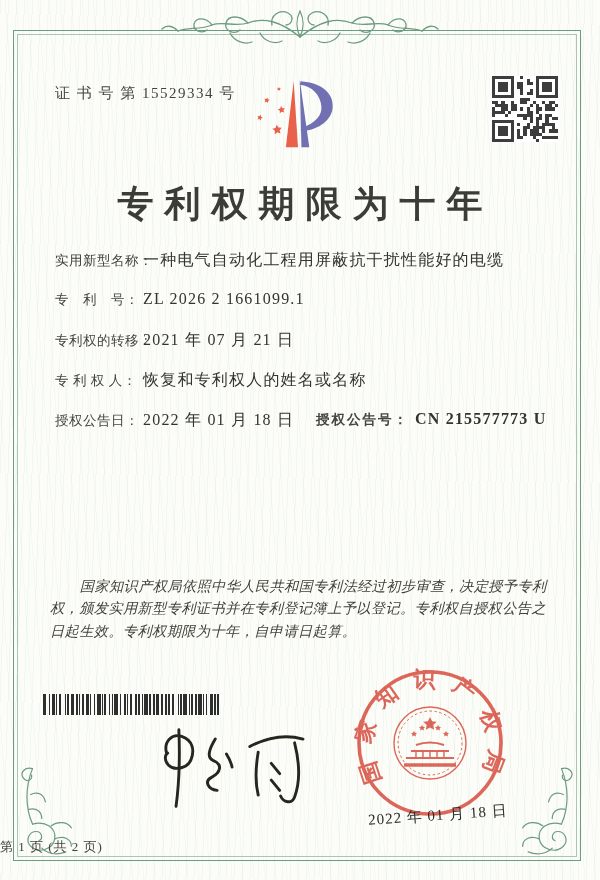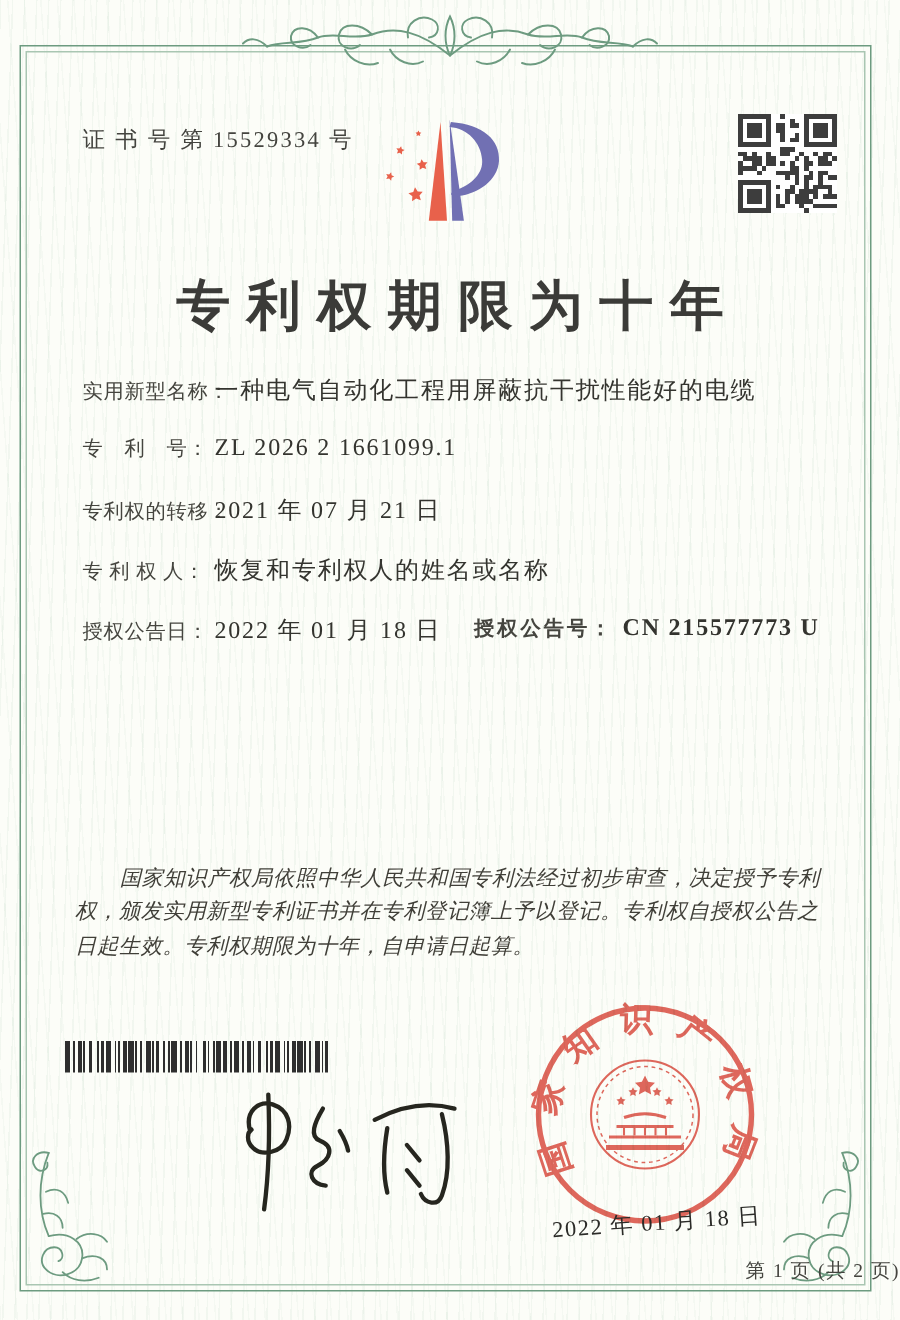--- a/index.html
+++ b/index.html
@@ -31,21 +31,21 @@
   .bodytext{position:absolute;left:50px;top:531px;width:504px;font-style:italic;
     font-size:14.2px;line-height:22.4px;letter-spacing:.4px;color:#403f38;margin-top:44px;}
   .bodytext p{margin:0;text-indent:2.1em;}
   .barcode{position:absolute;left:43px;top:694px;width:180px;height:21px;}
   .officer{position:absolute;left:56px;top:744px;font-size:16px;letter-spacing:2px;color:#3c3c38;}
   .officer div{margin-bottom:13px;}
   .signature{position:absolute;left:150px;top:726px;width:166px;height:84px;}
   .seal{position:absolute;left:350px;top:663px;width:160px;height:160px;opacity:.88;mix-blend-mode:multiply;}
   .seal-date{position:absolute;left:368px;top:806px;font-size:15px;letter-spacing:1px;color:#2b2b28;
     transform:rotate(-4deg);font-weight:500;white-space:nowrap;}
-  .footer{position:absolute;left:0;top:838px;width:100%;text-align:right;font-size:13px;
+  .footer{position:absolute;left:0;top:838px;width:100%;text-align:left;font-size:13px;
     letter-spacing:1px;color:#44443f;}
   svg{display:block;}
 </style>
 </head>
 <body>
 
 <div class="page">
 
   <div class="frame-outer"></div>
   <div class="frame-inner"></div>

